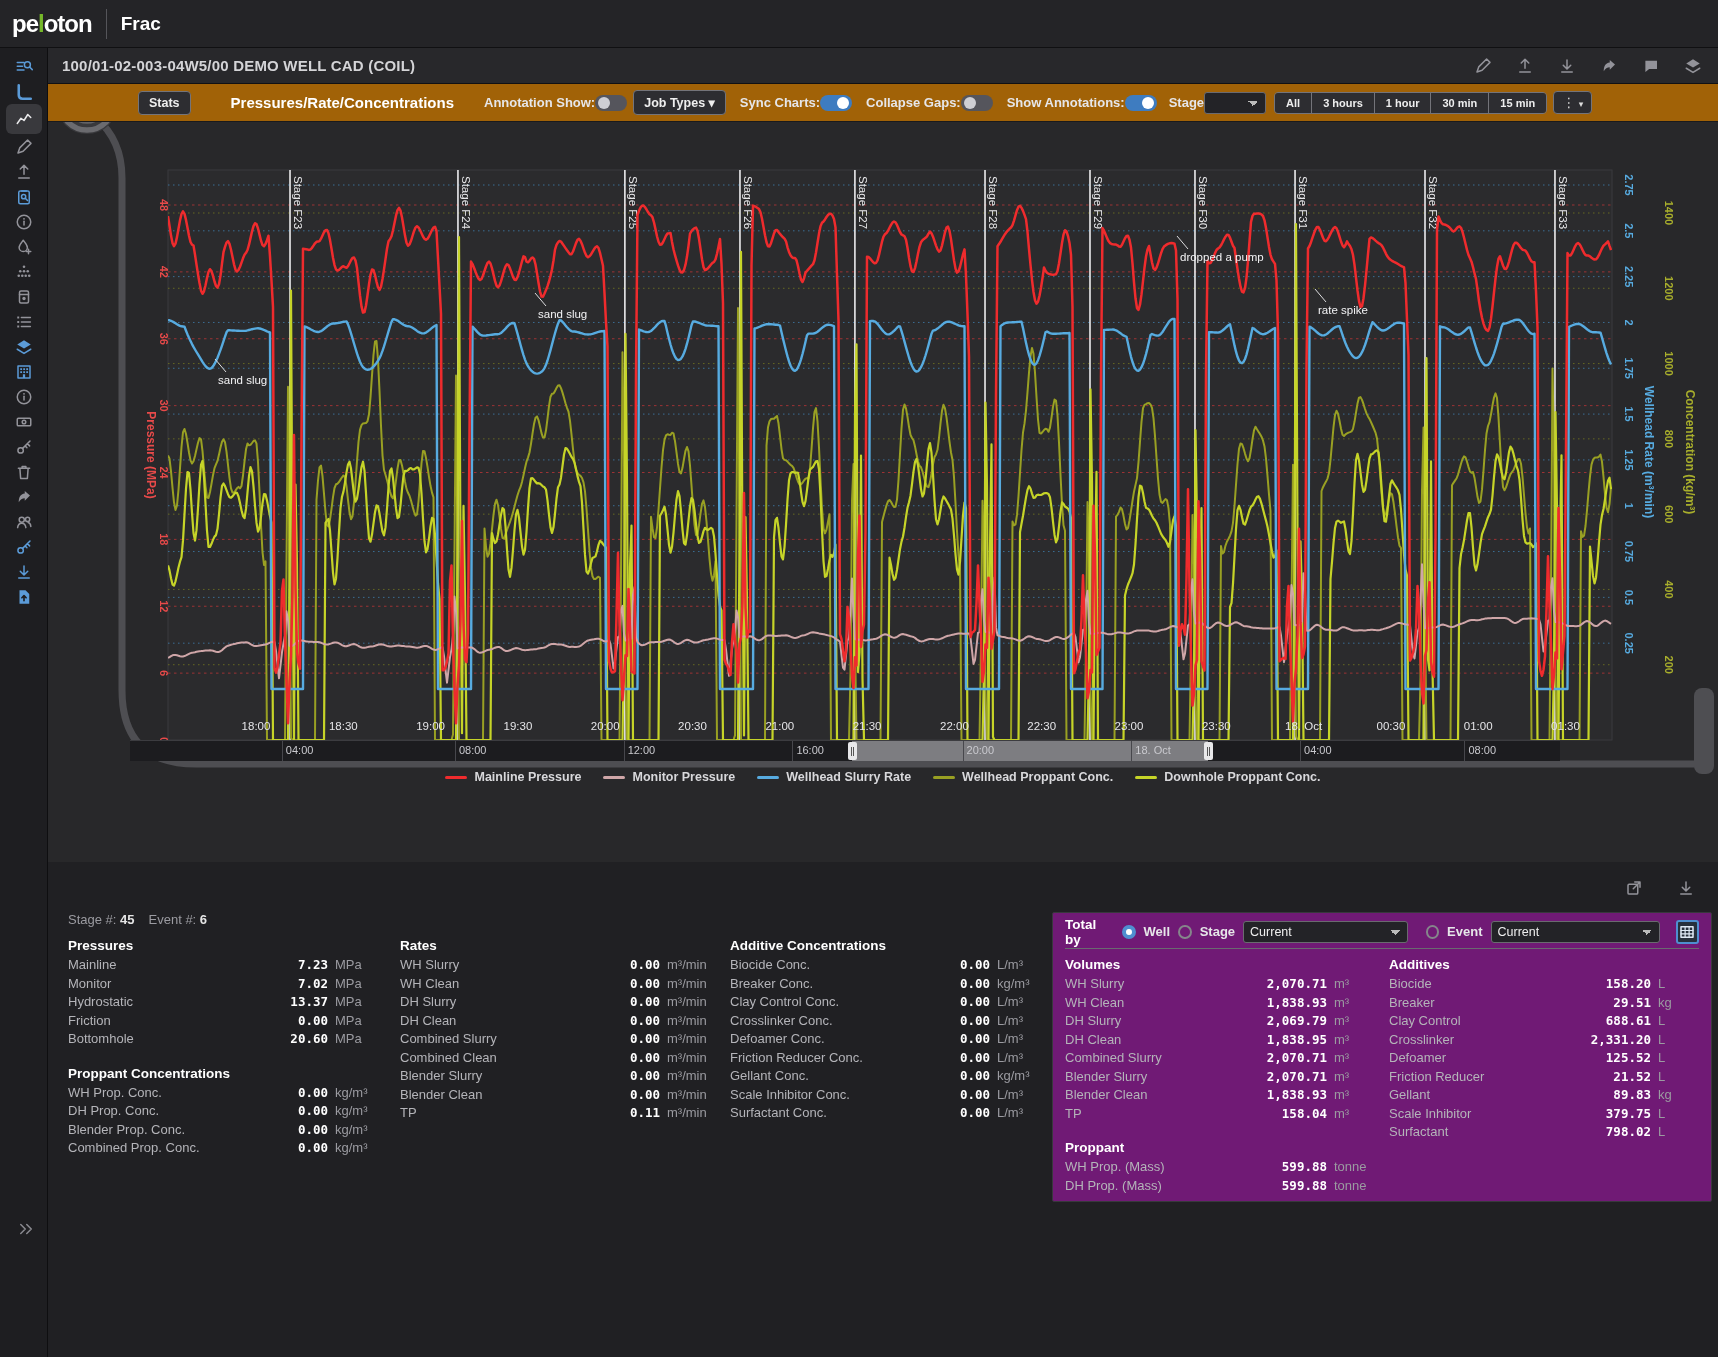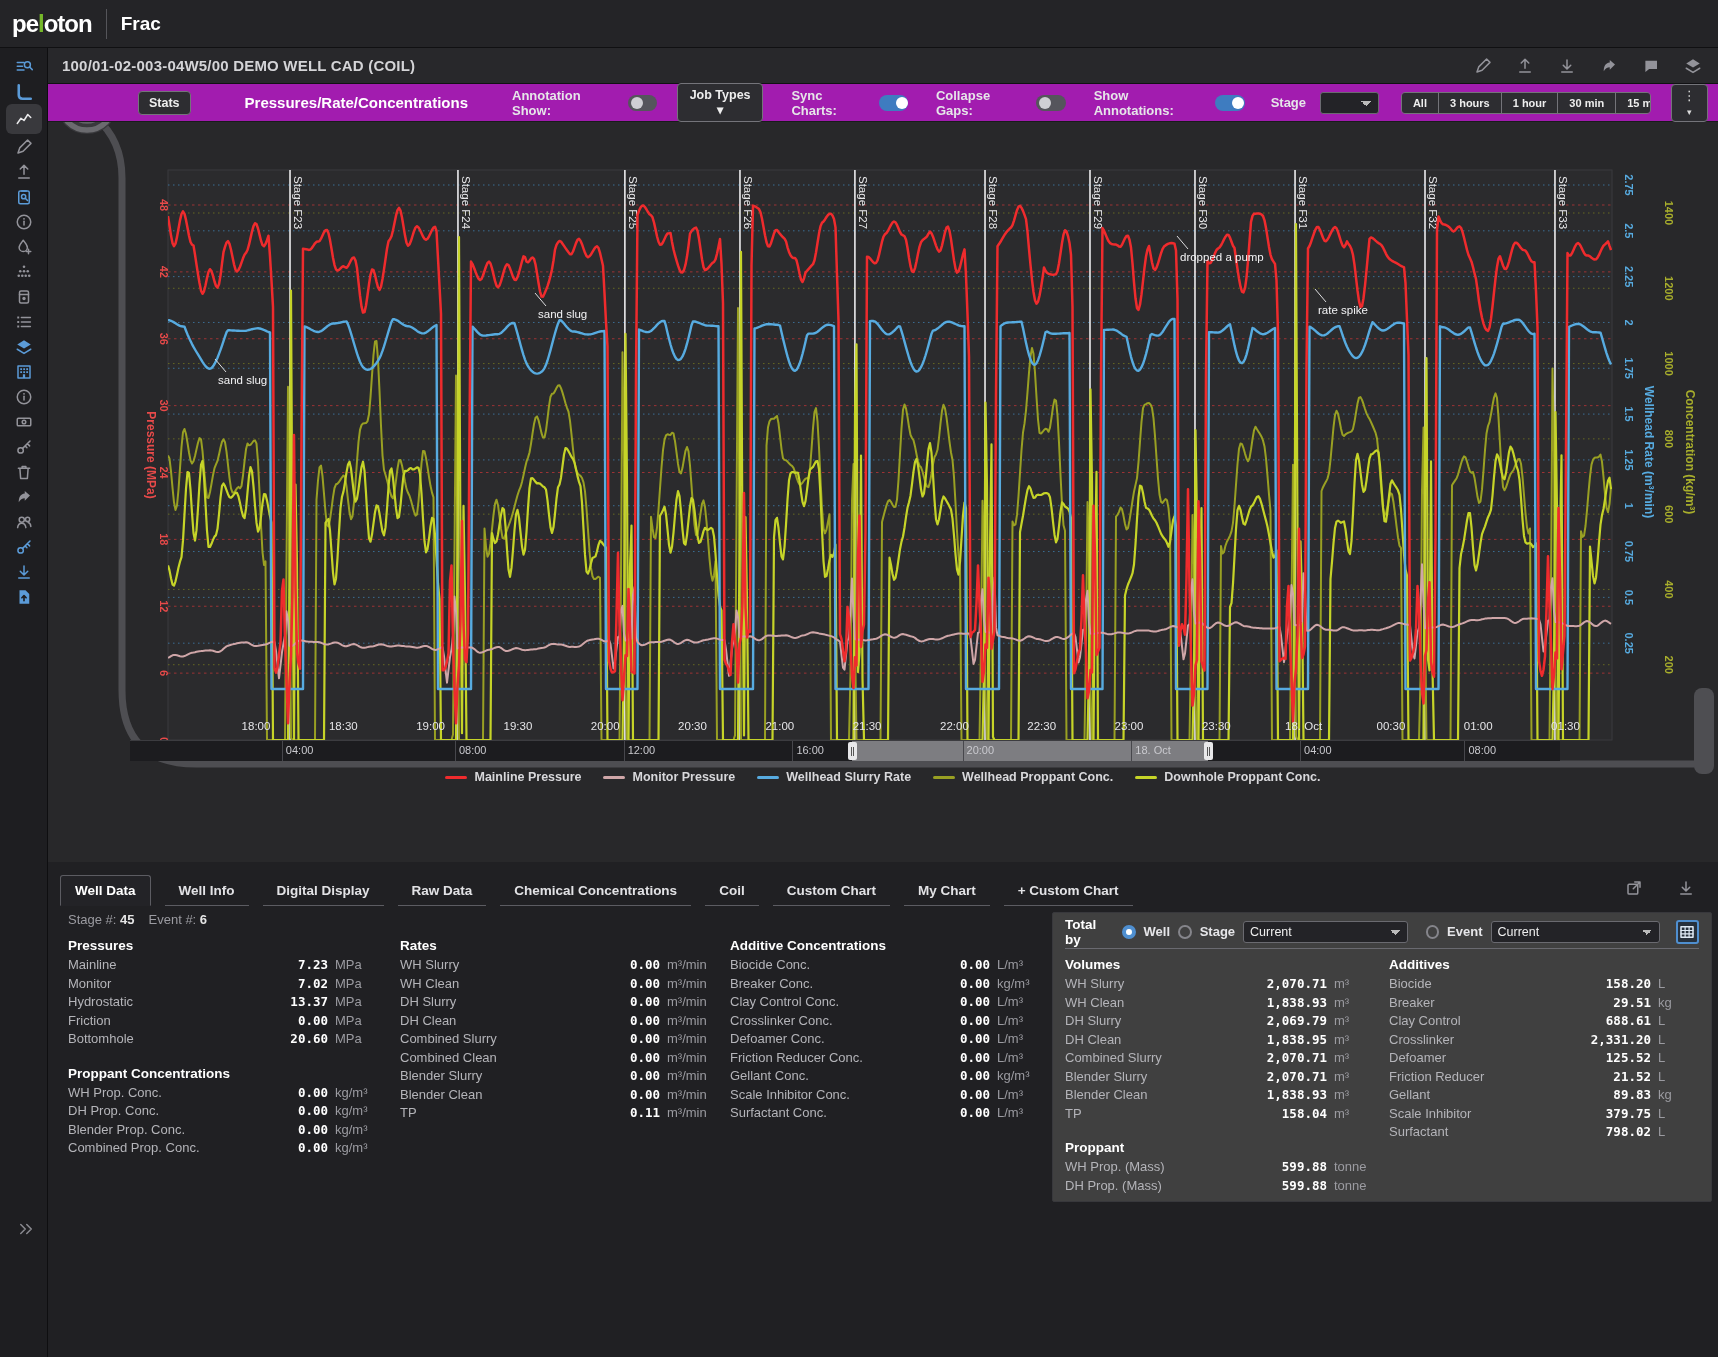--- a/index.html
+++ b/index.html
@@ -28,22 +28,22 @@
   .side-icon.accent { color:#5b9bd8; }
   .side-icon.active { color:#e8e8ea; background:#39393d; border-radius:6px; height:30px; }
   #sidebar-expand { position:absolute; left:8px; top:1168px; color:#8a8a90; }
   
   #crumbbar { position:absolute; left:48px; top:48px; width:1670px; height:36px; background:#28282b;
     border-bottom:1px solid #111113; display:flex; align-items:center; padding:0 14px; z-index:8; }
   #well-name { font-size:15px; font-weight:bold; color:#d4d4d7; letter-spacing:.2px; }
   #crumb-actions { margin-left:auto; display:flex; gap:20px; color:#c2c2c7; }
   #crumb-actions .side-icon { width:22px; }
   
-  #toolbar { position:absolute; left:48px; top:84px; width:1670px; height:38px; background:#a21caf;
-    display:flex; align-items:center; gap:14px; padding:0 10px 0 90px; z-index:8;
+  #toolbar { position:absolute; left:48px; top:84px; width:1670px; height:38px; background:#a16207;
+    display:flex; align-items:center; padding:0 10px 0 90px; z-index:8;
     border-bottom:1px solid #1a1a1c; }
   .btn { background:#2d2d31; border:1px solid #74747a; border-radius:4px; color:#eee;
     font-size:12.5px; padding:4px 10px; cursor:pointer; font-weight:bold; }
   #chart-title { font-size:15px; font-weight:bold; color:#fff; margin:0 30px 0 40px; }
   .ctl-label { font-size:13px; font-weight:bold; color:#e6e6e9; }
   .toggle { width:32px; height:16px; border-radius:9px; background:#55555c; position:relative; cursor:pointer; }
   .toggle .knob { position:absolute; top:2px; left:3px; width:12px; height:12px; border-radius:50%; background:#cfcfd4; }
   .toggle.on { background:#3e7cc0; }
   .toggle.on .knob { left:17px; background:#fff; }
   select.sel { background:#232327; color:#eee; border:1px solid #6a6a70; border-radius:3px;
@@ -90,21 +90,21 @@
   #col-rates { left:352px; width:320px; }
   #col-additives { left:682px; width:320px; }
   .stat-section { margin-bottom:16px; }
   .stat-title { font-size:13.5px; font-weight:bold; color:#fff; margin-bottom:4px; }
   .stat-row { display:flex; align-items:flex-start; height:18.5px; font-size:13px; color:#b4b4b9; }
   .stat-row .lbl { flex:1; }
   .stat-row .val { width:84px; text-align:right; color:#fff; font-family:"DejaVu Sans Mono", monospace;
     font-size:12.5px; font-weight:bold; }
   .stat-row .unit { width:60px; padding-left:7px; color:#9b9ba1; }
   
-  #totals-panel { position:absolute; left:1004px; top:50px; width:660px; height:290px; background:#404040;
+  #totals-panel { position:absolute; left:1004px; top:50px; width:660px; height:290px; background:#701a75;
     border:1px solid #38383c; border-radius:2px; padding:8px 12px; }
   #totals-header { display:flex; align-items:center; gap:8px; height:28px; border-bottom:1px solid #6a6a70;
     padding-bottom:6px; }
   #totals-header .t-label { font-size:13.5px; font-weight:bold; color:#fff; }
   .radio { width:14px; height:14px; border-radius:50%; border:2px solid #85858b; background:transparent; cursor:pointer; }
   .radio.sel { border:4px solid #4f8fd0; background:#fff; }
   .radio-lbl { font-size:13px; font-weight:bold; color:#e6e6e9; }
   #grid-btn { margin-left:8px; width:24px; height:24px; border:2px solid #4f8fd0; border-radius:3px;
     display:flex; align-items:center; justify-content:center; color:#dfeaf6; cursor:pointer; background:#27313d; }
   .tot-cols { display:flex; gap:18px; margin-top:8px; }
@@ -554,32 +554,20 @@
     </div>
 
     <div class="legend-item">
       <span class="legend-swatch" style="background: rgb(198, 212, 40);"></span>
       <span>Downhole Proppant Conc.</span>
     </div>
   </div>
 
 <div id="bottom">
   <div id="tabs-row">
-    <div id="tabs-list" style="display:flex;align-items:flex-end;">
-
-    <div class="tab active">Well Data</div>
-        <div class="tab">Well Info</div>
-        <div class="tab">Digital Display</div>
-        <div class="tab">Raw Data</div>
-        <div class="tab">Chemical Concentrations</div>
-        <div class="tab">Coil</div>
-        <div class="tab">Custom Chart</div>
-        <div class="tab">My Chart</div>
-        <div class="tab">+ Custom Chart</div>
-      </div>
     <div id="tab-actions">
       <span class="side-icon">
           <svg width="18" height="18" viewBox="0 0 24 24" fill="none" stroke="currentColor" stroke-width="2" stroke-linecap="round" stroke-linejoin="round">
             <rect x="4" y="7" width="13" height="13" rx="1.5"></rect>
             <path d="M13 4h7v7M20 4l-9 9"></path>
           </svg>
         </span>
       <span class="side-icon">
           <svg width="18" height="18" viewBox="0 0 24 24" fill="none" stroke="currentColor" stroke-width="2" stroke-linecap="round" stroke-linejoin="round">
             <path d="M12 4v11M7 11l5 5 5-5M5 20h14"></path>

